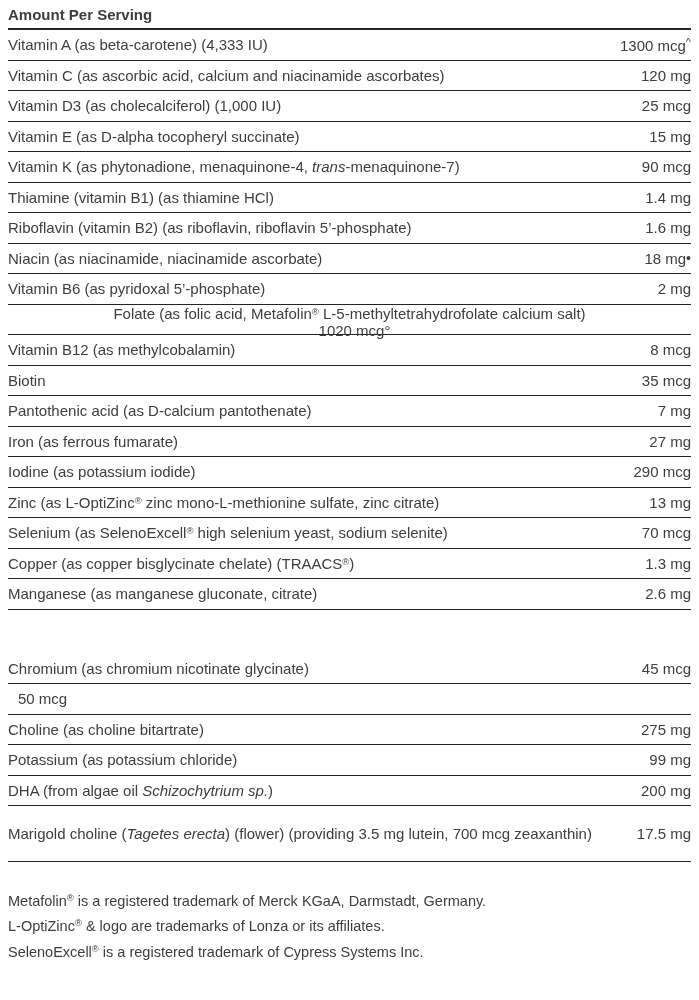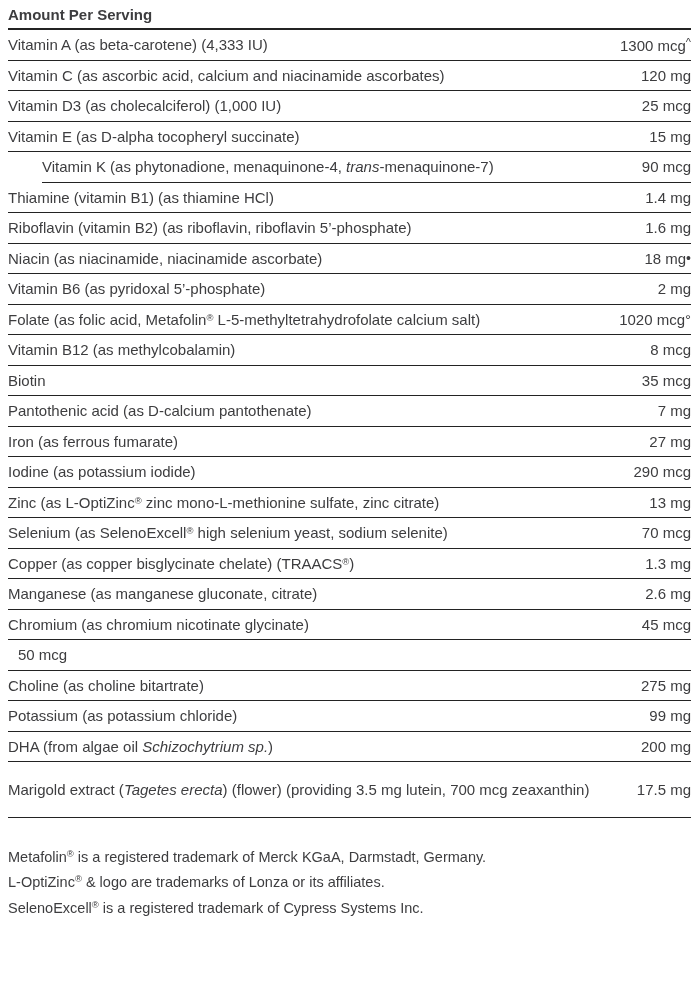--- a/index.html
+++ b/index.html
@@ -56,41 +56,41 @@
         <span class="amt">120 mg</span>
       </div>
       <div class="row" style="border-bottom-color: rgb(35, 35, 35);">
         <span class="lbl"><span>Vitamin D3 (as cholecalciferol) (1,000 IU)</span></span>
         <span class="amt">25 mcg</span>
       </div>
       <div class="row" style="border-bottom-color: rgb(35, 35, 35);">
         <span class="lbl"><span>Vitamin E (as D-alpha tocopheryl succinate)</span></span>
         <span class="amt">15 mg</span>
       </div>
-      <div class="row" style="border-bottom-color: rgb(35, 35, 35); margin-left: 34px;">
+      <div class="row" style="border-bottom-color: rgb(35, 35, 35);">
         <span class="lbl"><span>Vitamin K (as phytonadione, menaquinone-4, </span><span class="it">trans</span><span>-menaquinone-7)</span></span>
         <span class="amt">90 mcg</span>
       </div>
       <div class="row" style="border-bottom-color: rgb(35, 35, 35);">
         <span class="lbl"><span>Thiamine (vitamin B1) (as thiamine HCl)</span></span>
         <span class="amt">1.4 mg</span>
       </div>
       <div class="row" style="border-bottom-color: rgb(35, 35, 35); gap: 46px;">
         <span class="lbl"><span>Riboflavin (vitamin B2) (as riboflavin, riboflavin 5’-phosphate)</span></span>
         <span class="amt">1.6 mg</span>
       </div>
       <div class="row" style="border-bottom-color: rgb(35, 35, 35);">
         <span class="lbl"><span>Niacin (as niacinamide, niacinamide ascorbate)</span></span>
         <span class="amt">18 mg<span class="dot">•</span></span>
       </div>
       <div class="row" style="border-bottom-color: rgb(35, 35, 35);">
         <span class="lbl"><span>Vitamin B6 (as pyridoxal 5’-phosphate)</span></span>
         <span class="amt">2 mg</span>
       </div>
-      <div class="row" style="border-bottom-color: rgb(35, 35, 35);">
+      <div class="row" style="border-bottom-color: rgb(35, 35, 35); flex-direction: column;">
         <span class="lbl"><span>Folate (as folic acid, Metafolin</span><span class="reg">®</span><span> L-5-methyltetrahydrofolate calcium salt)</span></span>
         <span class="amt">1020 mcg<span class="deg">°</span></span>
       </div>
       <div class="row" style="border-bottom-color: rgb(35, 35, 35);">
         <span class="lbl"><span>Vitamin B12 (as methylcobalamin)</span></span>
         <span class="amt">8 mcg</span>
       </div>
       <div class="row" style="border-bottom-color: rgb(35, 35, 35); gap: 24px;">
         <span class="lbl"><span>Biotin</span></span>
         <span class="amt">35 mcg</span>
@@ -116,41 +116,41 @@
         <span class="amt">70 mcg</span>
       </div>
       <div class="row" style="border-bottom-color: rgb(35, 35, 35);">
         <span class="lbl"><span>Copper (as copper bisglycinate chelate) (TRAACS</span><span class="reg">®</span><span>)</span></span>
         <span class="amt">1.3 mg</span>
       </div>
       <div class="row" style="border-bottom-color: rgb(35, 35, 35);">
         <span class="lbl"><span>Manganese (as manganese gluconate, citrate)</span></span>
         <span class="amt">2.6 mg</span>
       </div>
-      <div class="row" style="border-bottom-color: rgb(35, 35, 35);">
+      <div class="row" style="border-bottom-color: rgb(35, 35, 35); margin-top: 44px;">
         <span class="lbl"><span>Chromium (as chromium nicotinate glycinate)</span></span>
         <span class="amt">45 mcg</span>
       </div>
       <div class="row" style="border-bottom-color: rgb(35, 35, 35);">
         <span class="amt">50 mcg</span>
       </div>
       <div class="row" style="border-bottom-color: rgb(35, 35, 35);">
         <span class="lbl"><span>Choline (as choline bitartrate)</span></span>
         <span class="amt">275 mg</span>
       </div>
       <div class="row" style="border-bottom-color: rgb(35, 35, 35);">
         <span class="lbl"><span>Potassium (as potassium chloride)</span></span>
         <span class="amt">99 mg</span>
       </div>
       <div class="row" style="border-bottom-color: rgb(35, 35, 35);">
         <span class="lbl"><span>DHA (from algae oil </span><span class="it">Schizochytrium sp.</span><span>)</span></span>
         <span class="amt">200 mg</span>
       </div>
       <div class="row tall" style="border-bottom-color: rgb(35, 35, 35);">
-        <span class="lbl"><span>Marigold extract (</span><span class="it">Tagetes erecta</span><span>) (flower) (providing 3.5 mg lutein, 700 mcg zeaxanthin)</span></span>
+        <span class="lbl"><span>Marigold choline (</span><span class="it">Tagetes erecta</span><span>) (flower) (providing 3.5 mg lutein, 700 mcg zeaxanthin)</span></span>
         <span class="amt">17.5 mg</span>
       </div>
     </div>
   <div class="trademarks" id="trademarks">
       <div><span>Metafolin</span><span class="reg">®</span><span> is a registered trademark of Merck KGaA, Darmstadt, Germany.</span></div>
       <div><span>L-OptiZinc</span><span class="reg">®</span><span> &amp; logo are trademarks of Lonza or its affiliates.</span></div>
       <div><span>SelenoExcell</span><span class="reg">®</span><span> is a registered trademark of Cypress Systems Inc.</span></div>
     </div>
 </div>
 

